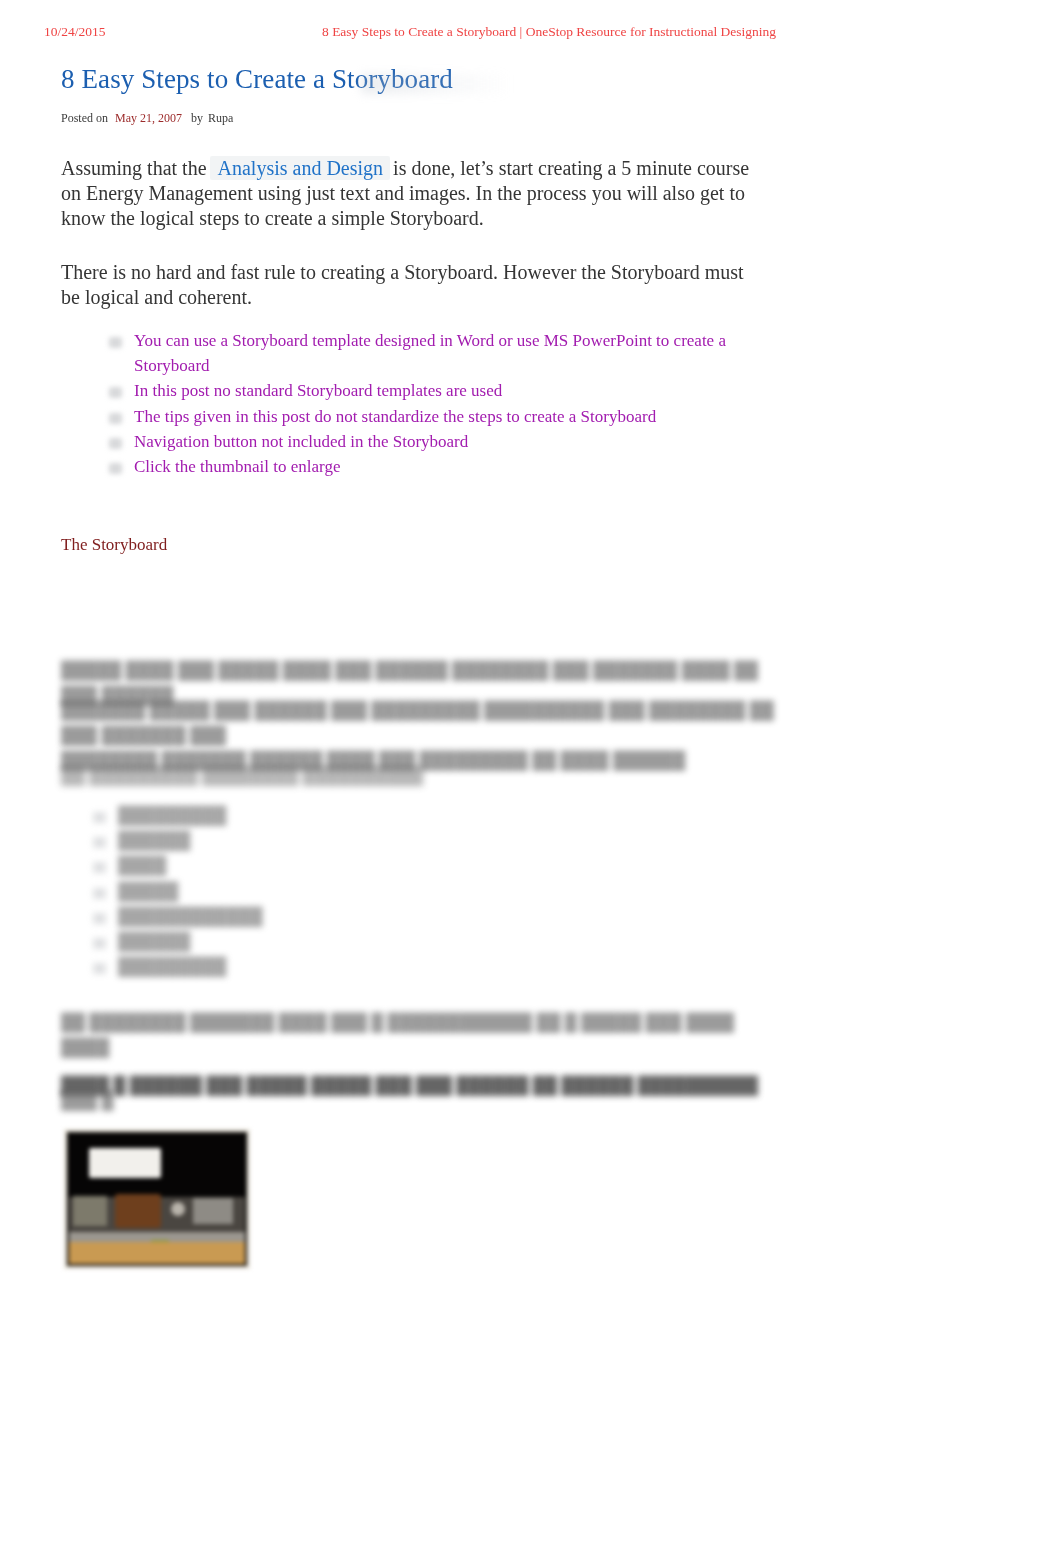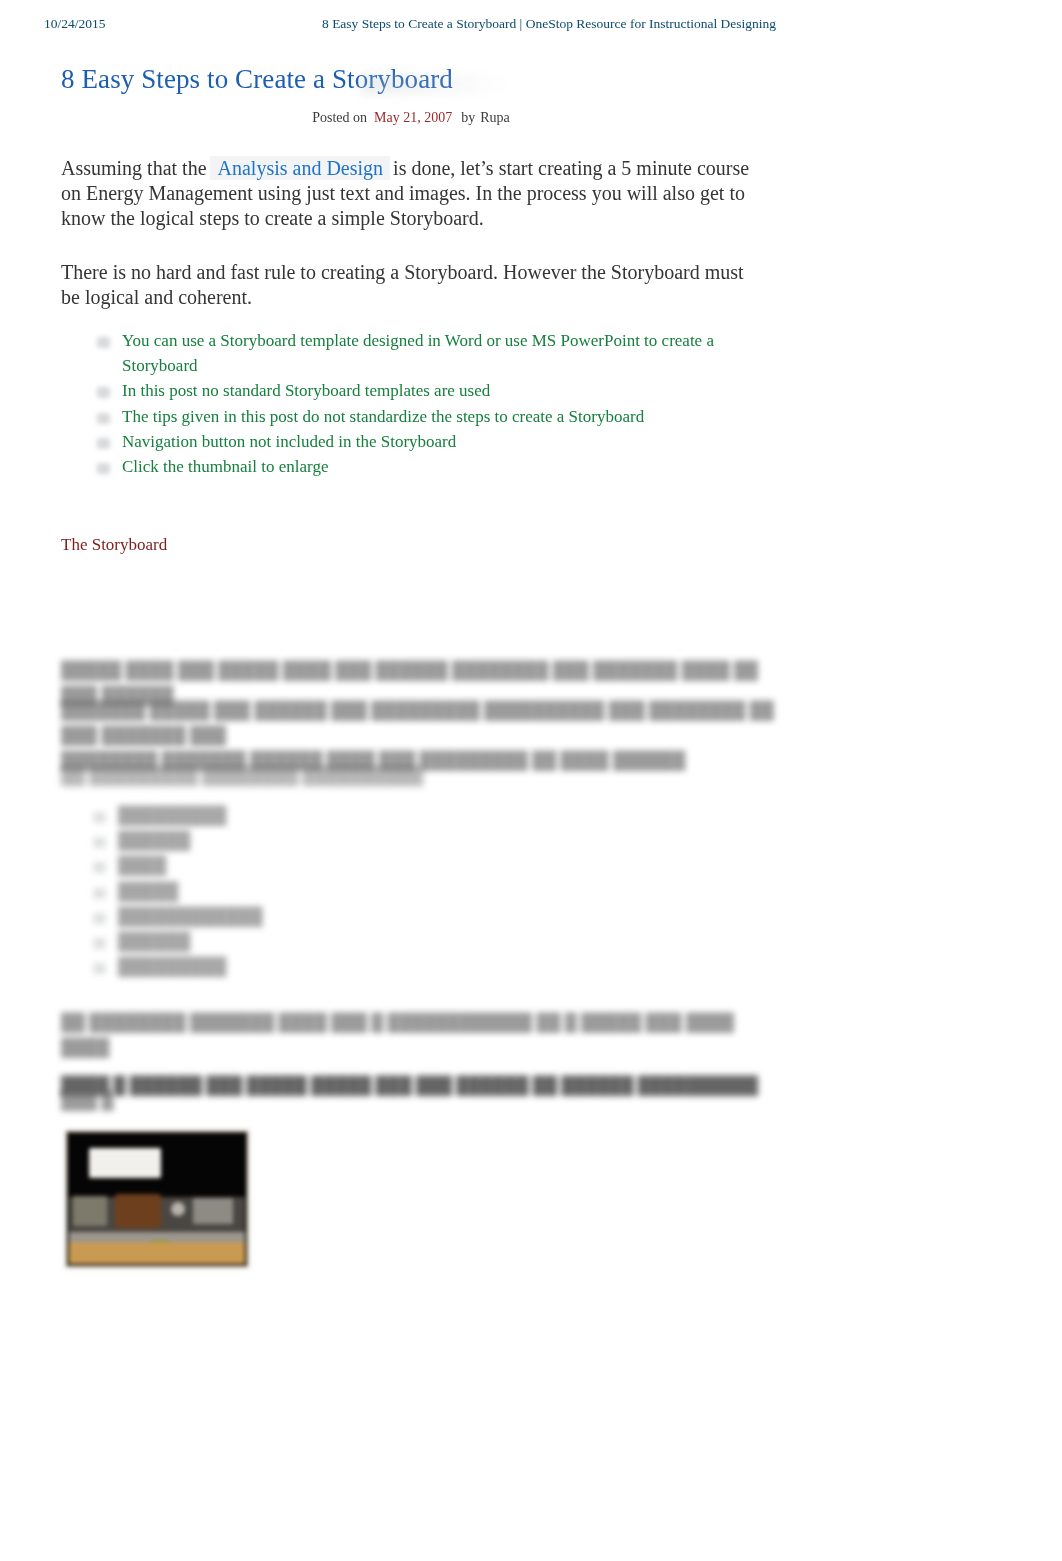--- a/index.html
+++ b/index.html
@@ -12,26 +12,26 @@
     height: 1561px;
     position: relative;
     font-family: "Liberation Serif", "DejaVu Serif", serif;
     color: #3a3a3a;
     overflow: hidden;
   }
 
   
   .print-header {
     position: absolute;
-    top: 16px;
+    top: 24px;
     left: 0;
     width: 896px;
     height: 20px;
     font-size: 13.5px;
-    color: #0c4a6e;
+    color: #ef4444;
   }
   .print-header .ph-date {
     position: absolute;
     left: 44px;
     top: 0;
     white-space: nowrap;
   }
   .print-header .ph-title {
     position: absolute;
     left: 322px;
@@ -63,25 +63,24 @@
     top: 12px;
     width: 150px;
     height: 20px;
     background: linear-gradient(90deg, rgba(190,196,205,0.30), rgba(210,214,220,0.12) 70%, rgba(255,255,255,0));
     filter: blur(5px);
     border-radius: 4px;
     pointer-events: none;
   }
 
   .post-meta {
-    font-size: 14px;
+    font-size: 12px;
     line-height: 22px;
     margin: 11px 0 0 0;
     color: #3b3b3b;
-    text-align: center;
   }
   .post-meta .meta-date {
     color: #9c2b2b;
     margin: 0 6px 0 7px;
   }
   .post-meta .meta-by { margin-left: 3px; }
   .post-meta .meta-author { margin-left: 5px; }
 
   .para {
     font-size: 20px;
@@ -103,23 +102,23 @@
   
   .note-list {
     list-style: none;
     margin: 18px 0 0 0;
     padding: 0 0 0 57px;
     font-size: 17px;
     line-height: 25.2px;
   }
   .note-list li {
     position: relative;
-    margin: 0 0 0 4px;
+    margin: 0 0 0 16px;
     padding: 0 0 0 0;
-    color: #15803d;
+    color: #a21caf;
   }
   .note-list li + li { margin-top: 0; }
   .note-list li .bullet {
     position: absolute;
     left: -25px;
     top: 9px;
     width: 13px;
     height: 11px;
     background: rgba(160,163,168,0.42);
     filter: blur(2.6px);

